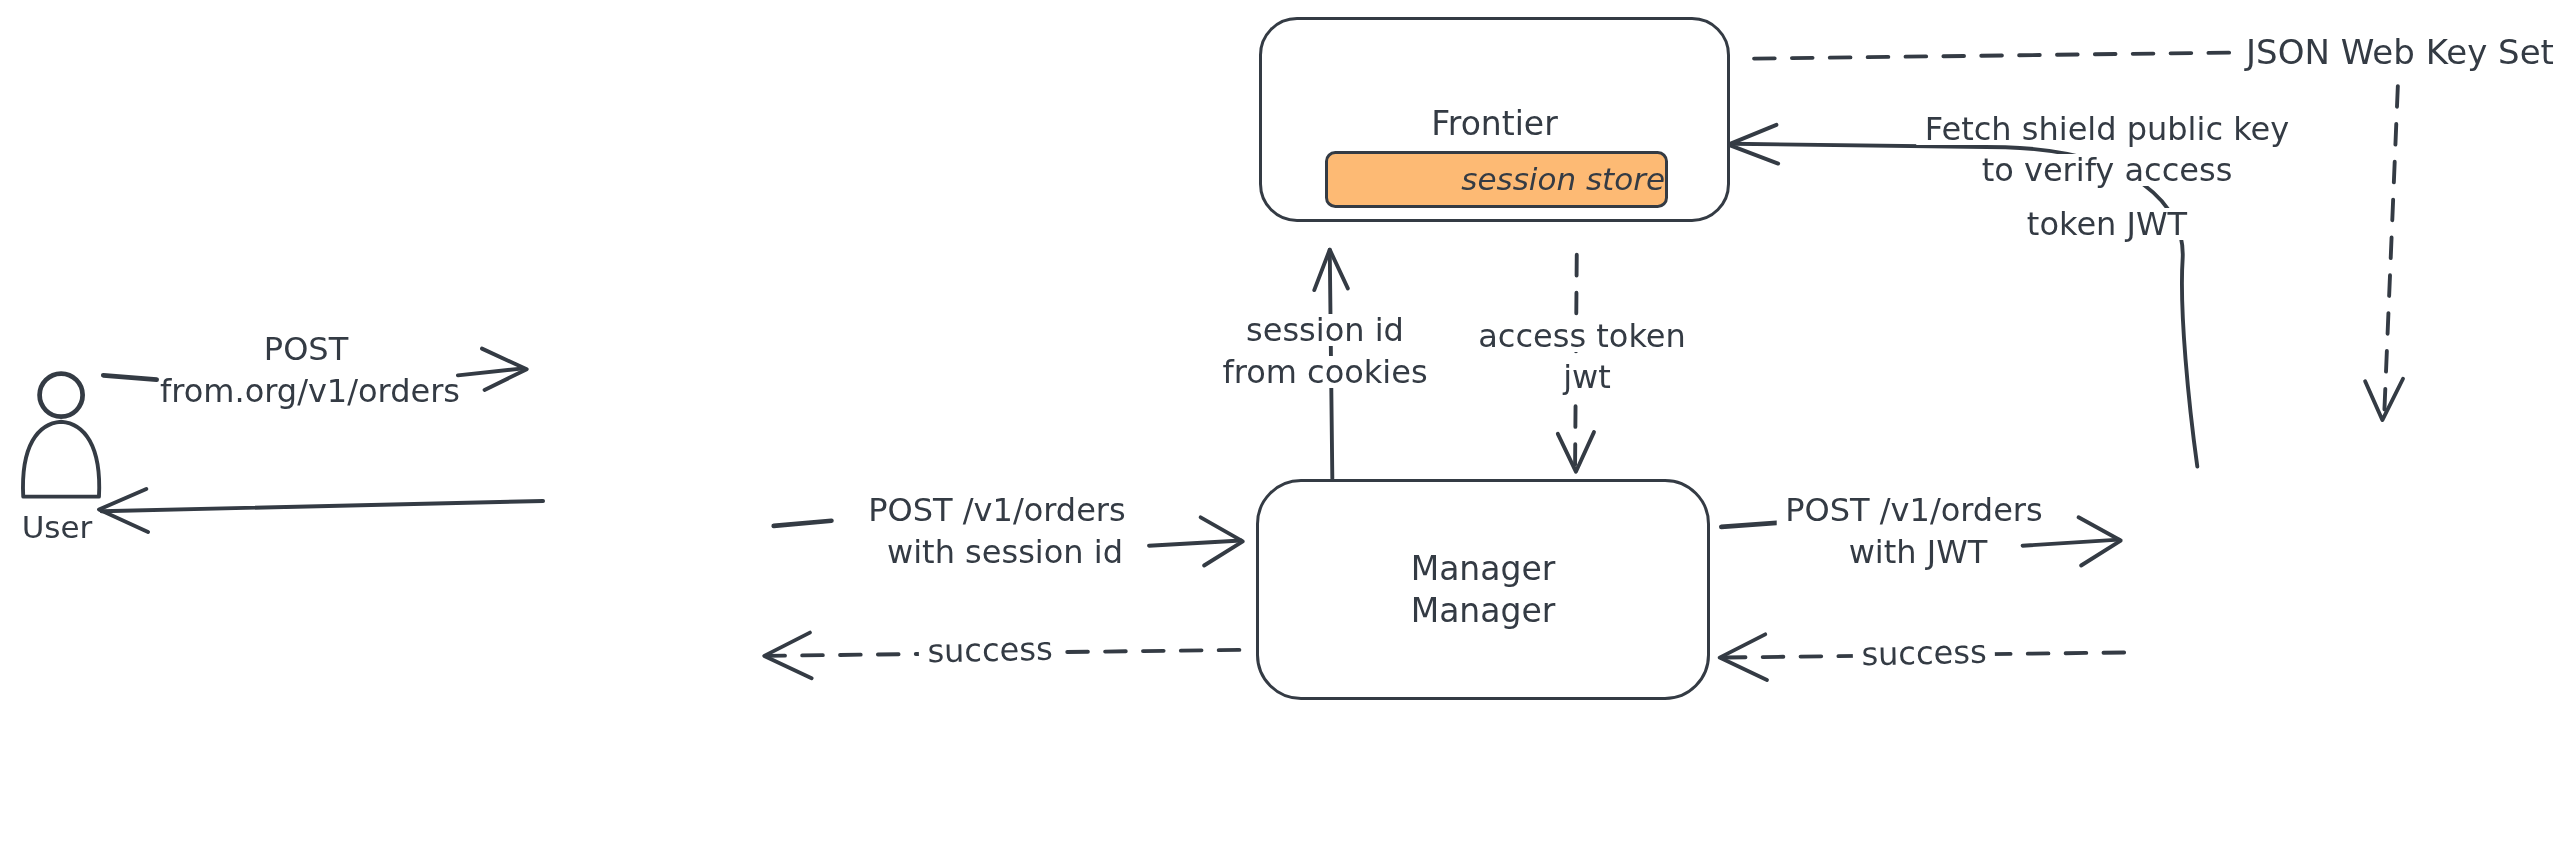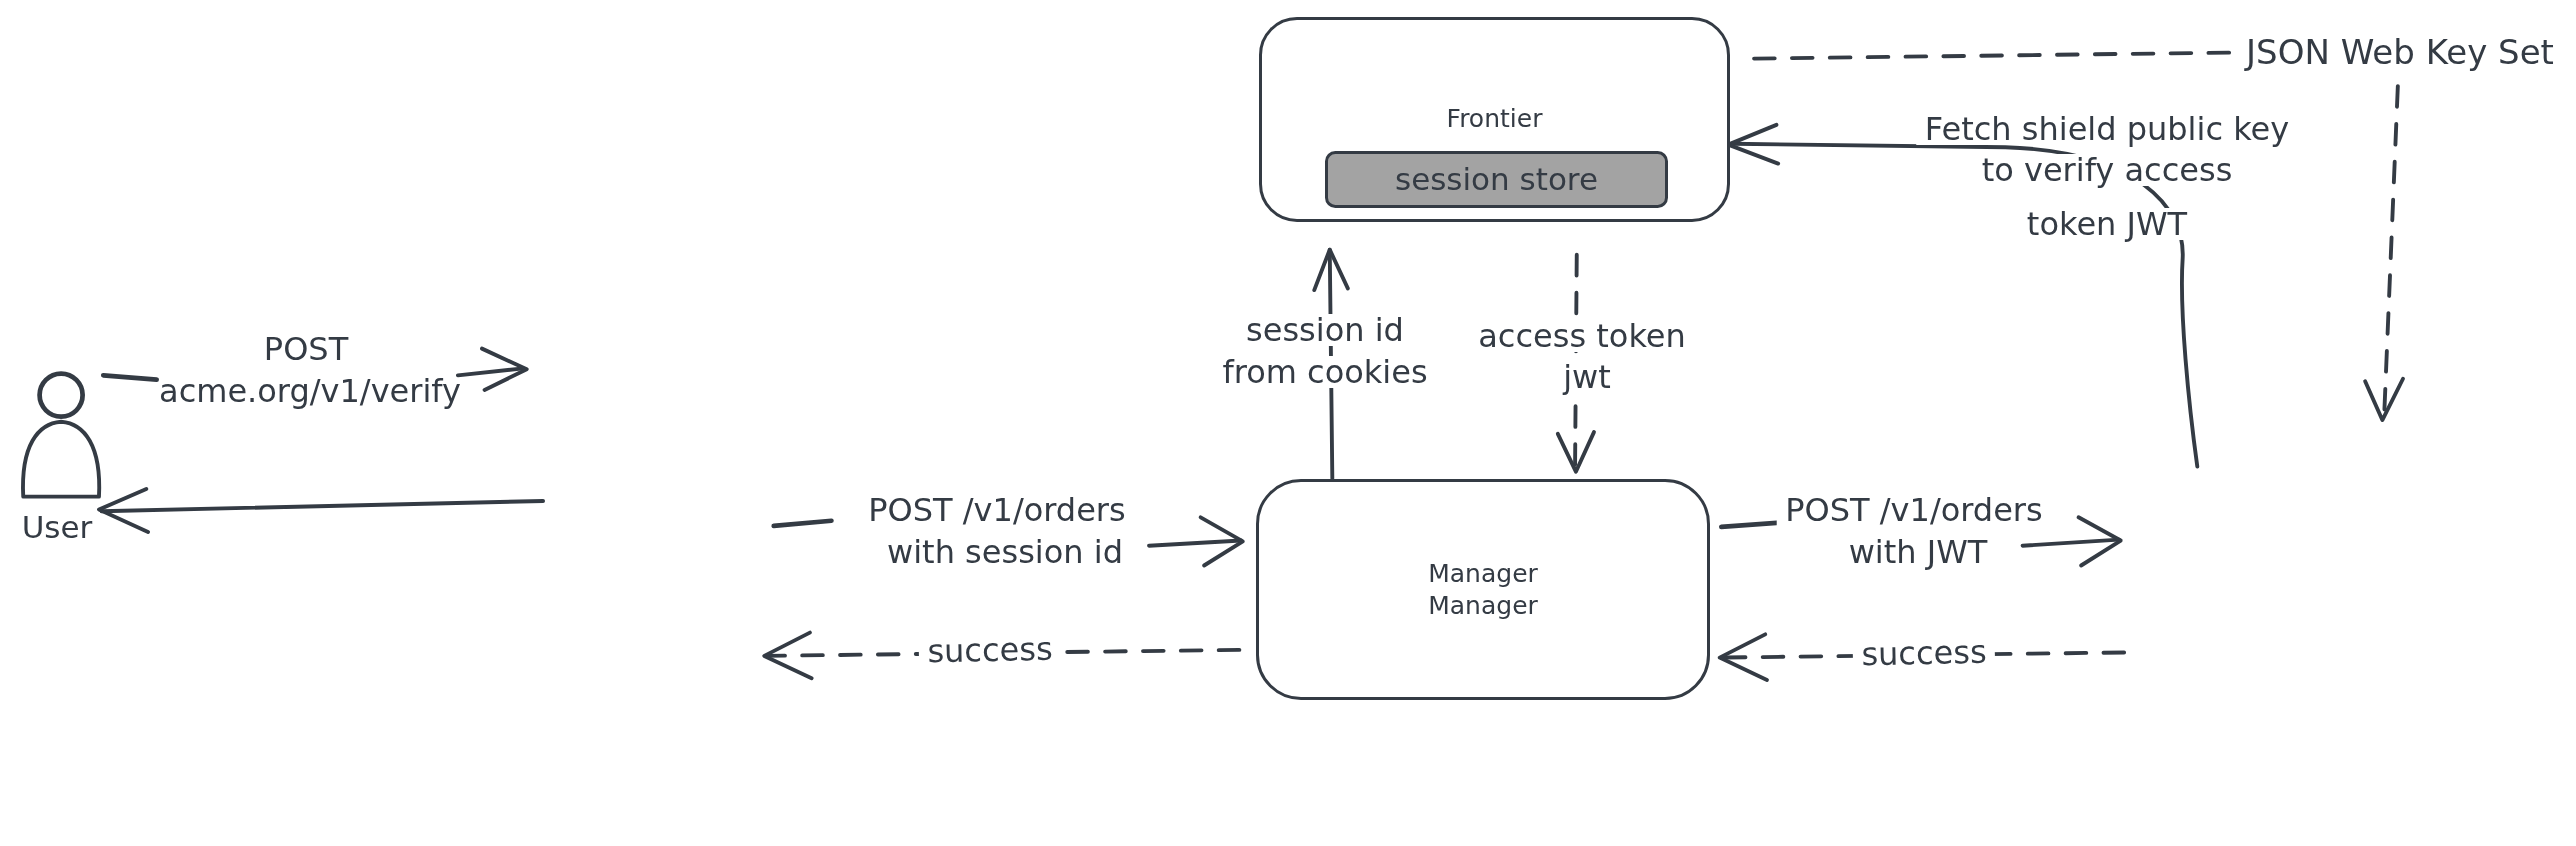--- a/index.html
+++ b/index.html
@@ -34,34 +34,35 @@
     border-radius:45px;
     background:#ffffff;
     display:flex;
     flex-direction:column;
     align-items:center;
     justify-content:center;
     text-align:center;
     box-sizing:border-box;
   }
   .node .title{
-    font-size:25px;
+    font-size:33px;
     line-height:1.25;
     color:var(--ink);
     white-space:pre-line;
   }
   .sub-box{
     position:absolute;
     border:3.4px solid var(--ink);
     border-radius:10.3px;
-    background:#a3a3a3;
+    background:#fdba74;
     display:flex;
     align-items:center;
-    justify-content:center;
+    justify-content:flex-end;
     box-sizing:border-box;
+    font-style:italic;
   }
   .sub-box .title{ font-size:31px; }
   .elabel{
     position:absolute;
     transform:translate(-50%,-50%);
     background:#ffffff;
     padding:0 8.6px;
     font-size:32px;
     line-height:1.0;
     white-space:nowrap;
@@ -159,21 +160,21 @@
   </div>
 
   <div class="node" style="left:1256px; top:479px; width:454px; height:221px;">
     <div class="title"><span>Manager</span><br><span>Manager</span></div>
   </div>
 
 
   <div class="person-label" style="left:57px; top:527px;">User</div>
 
   <div class="elabel nobg" style="left:306px; top:349px;">POST</div>
-  <div class="elabel nobg" style="left:310px; top:391px;">acme.org/v1/verify</div>
+  <div class="elabel nobg" style="left:310px; top:391px;">from.org/v1/orders</div>
 
   <div class="elabel" style="left:997px; top:510px;">POST /v1/orders</div>
   <div class="elabel" style="left:1005px; top:552px;">with session id</div>
 
   <div class="elabel tilt" style="left:990px; top:650px;">success</div>
 
   <div class="elabel" style="left:1325px; top:330px;">session id</div>
   <div class="elabel" style="left:1325px; top:372px;">from cookies</div>
 
   <div class="elabel" style="left:1582px; top:336px;">access token</div>

